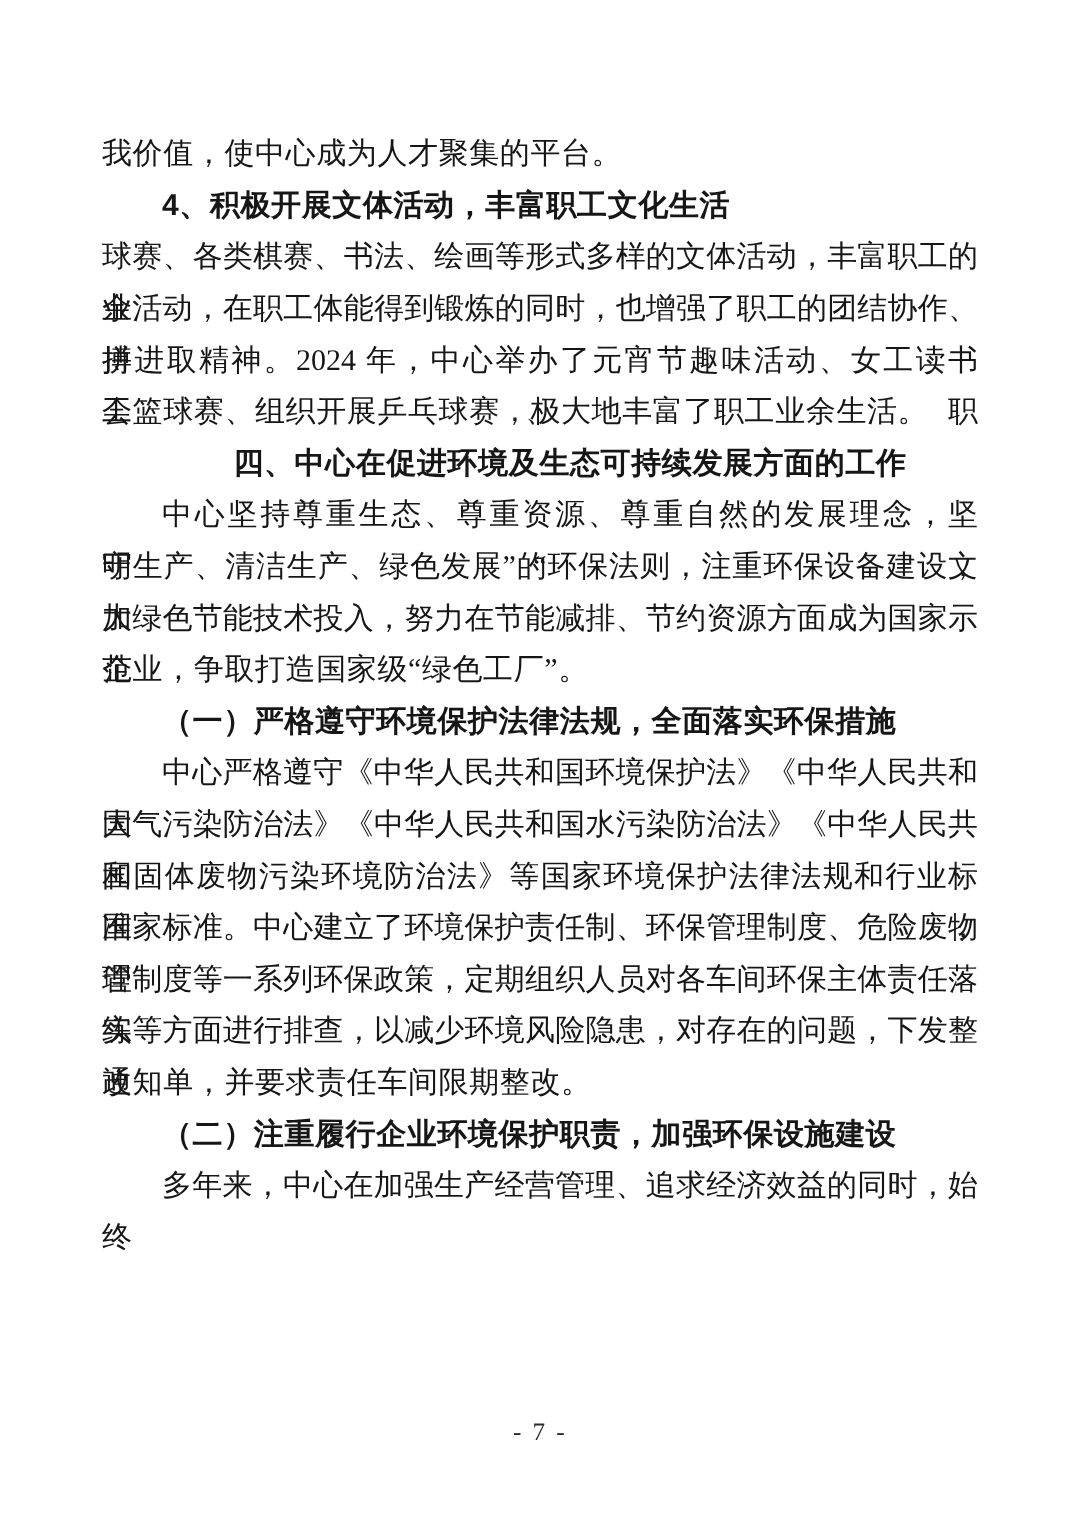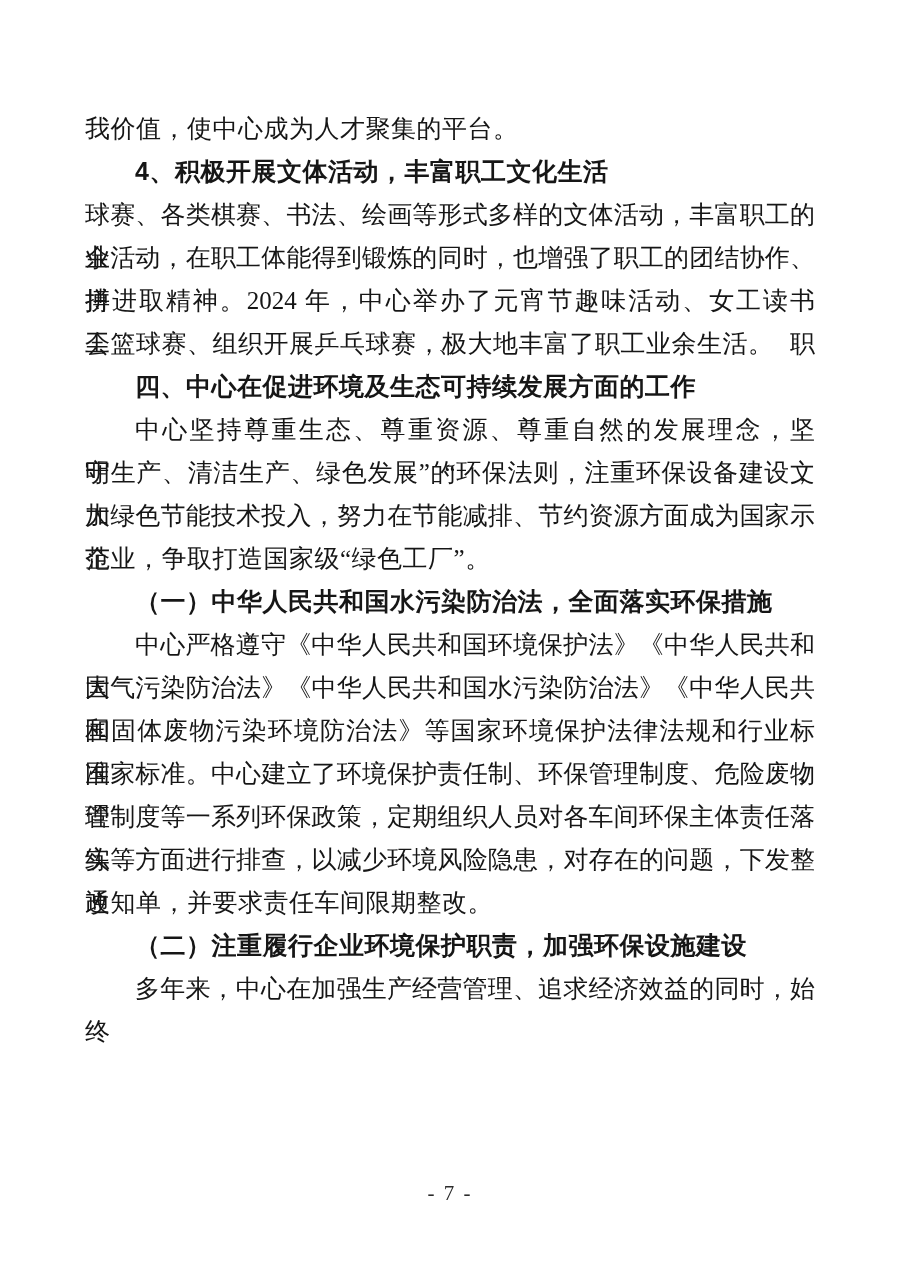--- a/index.html
+++ b/index.html
@@ -37,20 +37,21 @@
     letter-spacing: 0;
   }
   .line.indent { text-indent: 2em; }
   .line.heading-kai {
     font-family: Liberation Sans, sans-serif;
     font-weight: 600;
   }
   .line.heading-hei {
     font-family: Liberation Sans, sans-serif;
     font-weight: 700;
+    text-align: center;
   }
   .footer {
     position: absolute;
     left: 0;
     top: 1178px;
     width: 900px;
     text-align: center;
     font-size: 21px;
     line-height: 30px;
     color: #2b2b2b;
@@ -67,21 +68,21 @@
       <div class="line heading-kai indent">4、积极开展文体活动，丰富职工文化生活</div>
       <div class="line body fill">球赛、各类棋赛、书法、绘画等形式多样的文体活动，丰富职工的业</div>
       <div class="line body fill">余活动，在职工体能得到锻炼的同时，也增强了职工的团结协作、拼</div>
       <div class="line body fill">搏进取精神。2024 年，中心举办了元宵节趣味活动、女工读书会、职</div>
       <div class="line body">工篮球赛、组织开展乒乓球赛，极大地丰富了职工业余生活。</div>
       <div class="line heading-hei indent">四、中心在促进环境及生态可持续发展方面的工作</div>
       <div class="line body indent fill">中心坚持尊重生态、尊重资源、尊重自然的发展理念，坚守“文</div>
       <div class="line body fill">明生产、清洁生产、绿色发展”的环保法则，注重环保设备建设，加</div>
       <div class="line body fill">大绿色节能技术投入，努力在节能减排、节约资源方面成为国家示范</div>
       <div class="line body">企业，争取打造国家级“绿色工厂”。</div>
-      <div class="line heading-kai indent">（一）中华人民共和国水污染防治法，全面落实环保措施</div>
+      <div class="line heading-kai indent">（一）严格遵守环境保护法律法规，全面落实环保措施</div>
       <div class="line body indent fill">中心严格遵守《中华人民共和国环境保护法》《中华人民共和国</div>
       <div class="line body fill">大气污染防治法》《中华人民共和国水污染防治法》《中华人民共和</div>
       <div class="line body fill">国固体废物污染环境防治法》等国家环境保护法律法规和行业标准，</div>
       <div class="line body fill">国家标准。中心建立了环境保护责任制、环保管理制度、危险废物管</div>
       <div class="line body fill">理制度等一系列环保政策，定期组织人员对各车间环保主体责任落实</div>
       <div class="line body fill">练等方面进行排查，以减少环境风险隐患，对存在的问题，下发整改</div>
       <div class="line body">通知单，并要求责任车间限期整改。</div>
       <div class="line heading-kai indent">（二）注重履行企业环境保护职责，加强环保设施建设</div>
       <div class="line body indent fill">多年来，中心在加强生产经营管理、追求经济效益的同时，始终</div>
     </div>

